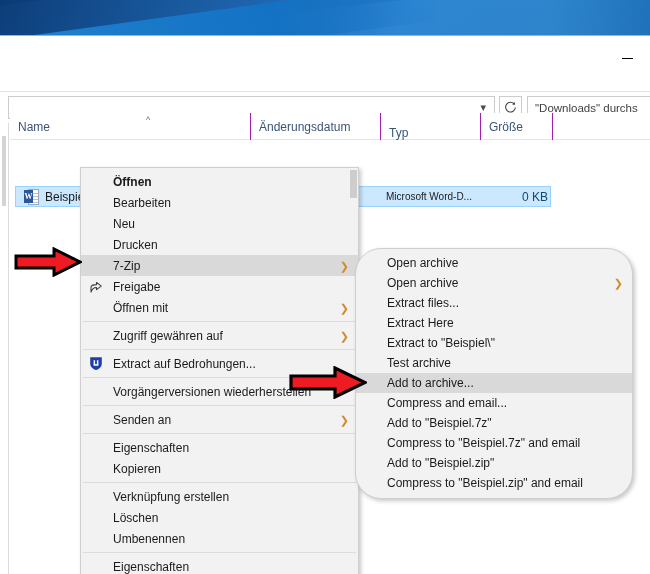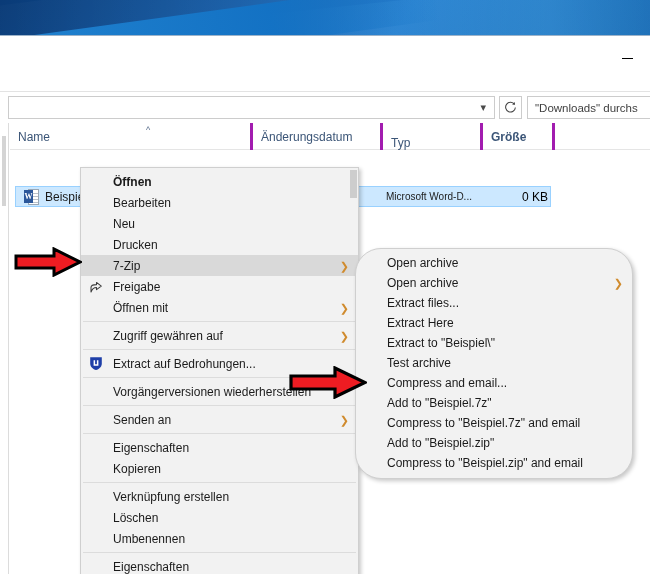--- a/index.html
+++ b/index.html
@@ -141,33 +141,33 @@
   .navpane-scroll {
     position: absolute;
     left: 2px; top: 100px;
     width: 4px; height: 70px;
     background: #d4d4d4;
   }
 
   
   .colheaders {
     position: absolute;
-    left: 10px; top: 87px;
+    left: 10px; top: 77px;
     width: 640px; height: 27px;
     background: #ffffff;
     border-bottom: 1px solid #e5e5e5;
   }
   .colh {
     position: absolute;
     top: 0; height: 27px;
     display: flex; align-items: center;
     font-size: 12px;
     color: #3b5577;
     padding-left: 8px;
-    border-left: 3px solid #a21caf;
+    border-left: 1px solid #a21caf;
     white-space: nowrap;
   }
   .colh:first-child { border-left: none; }
   .sort-caret {
     position: absolute;
     left: 136px; top: 3px;
     font-size: 9px;
     color: #5a6e8c;
     line-height: 1;
   }
@@ -216,21 +216,21 @@
     background: #2b579a;
     color: #fff;
     font-size: 8px;
     font-weight: bold;
     line-height: 13px;
     text-align: center;
     font-family: "Liberation Serif", serif;
   }
   .filerow .celldate { position: absolute; left: 240px; font-size: 12px; color: #1a1a1a; }
   .filerow .celltype { position: absolute; left: 370px; font-size: 10px; color: #1a1a1a; }
-  .filerow .cellsize { position: absolute; left: 470px; width: 62px; text-align: right; font-size: 12px; color: #000000; }
+  .filerow .cellsize { position: absolute; left: 470px; width: 62px; text-align: right; font-size: 12px; color: #0c4a6e; }
 
   
   .ctxmenu {
     position: absolute;
     background: #f2f2f2;
     border: 1px solid #cfcfcf;
     box-shadow: 2px 2px 4px rgba(0,0,0,0.22);
     font-size: 12px;
     color: #1b1b1b;
     padding: 2px 0;
@@ -334,21 +334,21 @@
       <div class="colh" style="left:0px;width:240px;">
         <span>Name</span>
         <span class="sort-caret">^</span>
       </div>
       <div class="colh" style="left:240px;width:130px;">
         <span>Änderungsdatum</span>
       </div>
       <div class="colh" style="left:370px;width:100px;align-items:flex-end;">
         <span>Typ</span>
       </div>
-      <div class="colh" style="left:470px;width:72px;font-weight:bold;">
+      <div class="colh" style="left:470px;width:72px;">
         <span>Größe</span>
       </div>
       <div class="colh" style="left:542px;width:98px;"></div>
     </div>
 
     <div class="filelist">
       <div class="filerow">
         <div class="cellname">
           <span class="word-icon">
             <span class="sheet"></span>
@@ -468,20 +468,23 @@
     </div>
     <div class="mi">
       <span>Extract Here</span>
     </div>
     <div class="mi">
       <span>Extract to "Beispiel\"</span>
     </div>
     <div class="mi">
       <span>Test archive</span>
     </div>
+    <div class="mi sel">
+      <span>Add to archive...</span>
+    </div>
     <div class="mi">
       <span>Compress and email...</span>
     </div>
     <div class="mi">
       <span>Add to "Beispiel.7z"</span>
     </div>
     <div class="mi">
       <span>Compress to "Beispiel.7z" and email</span>
     </div>
     <div class="mi">

